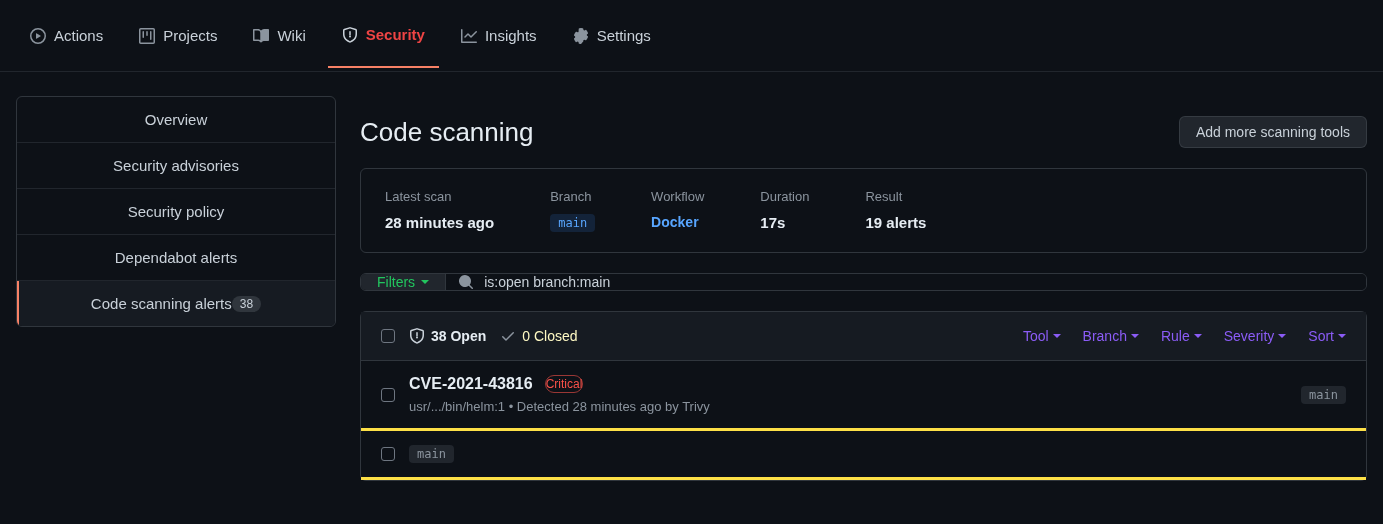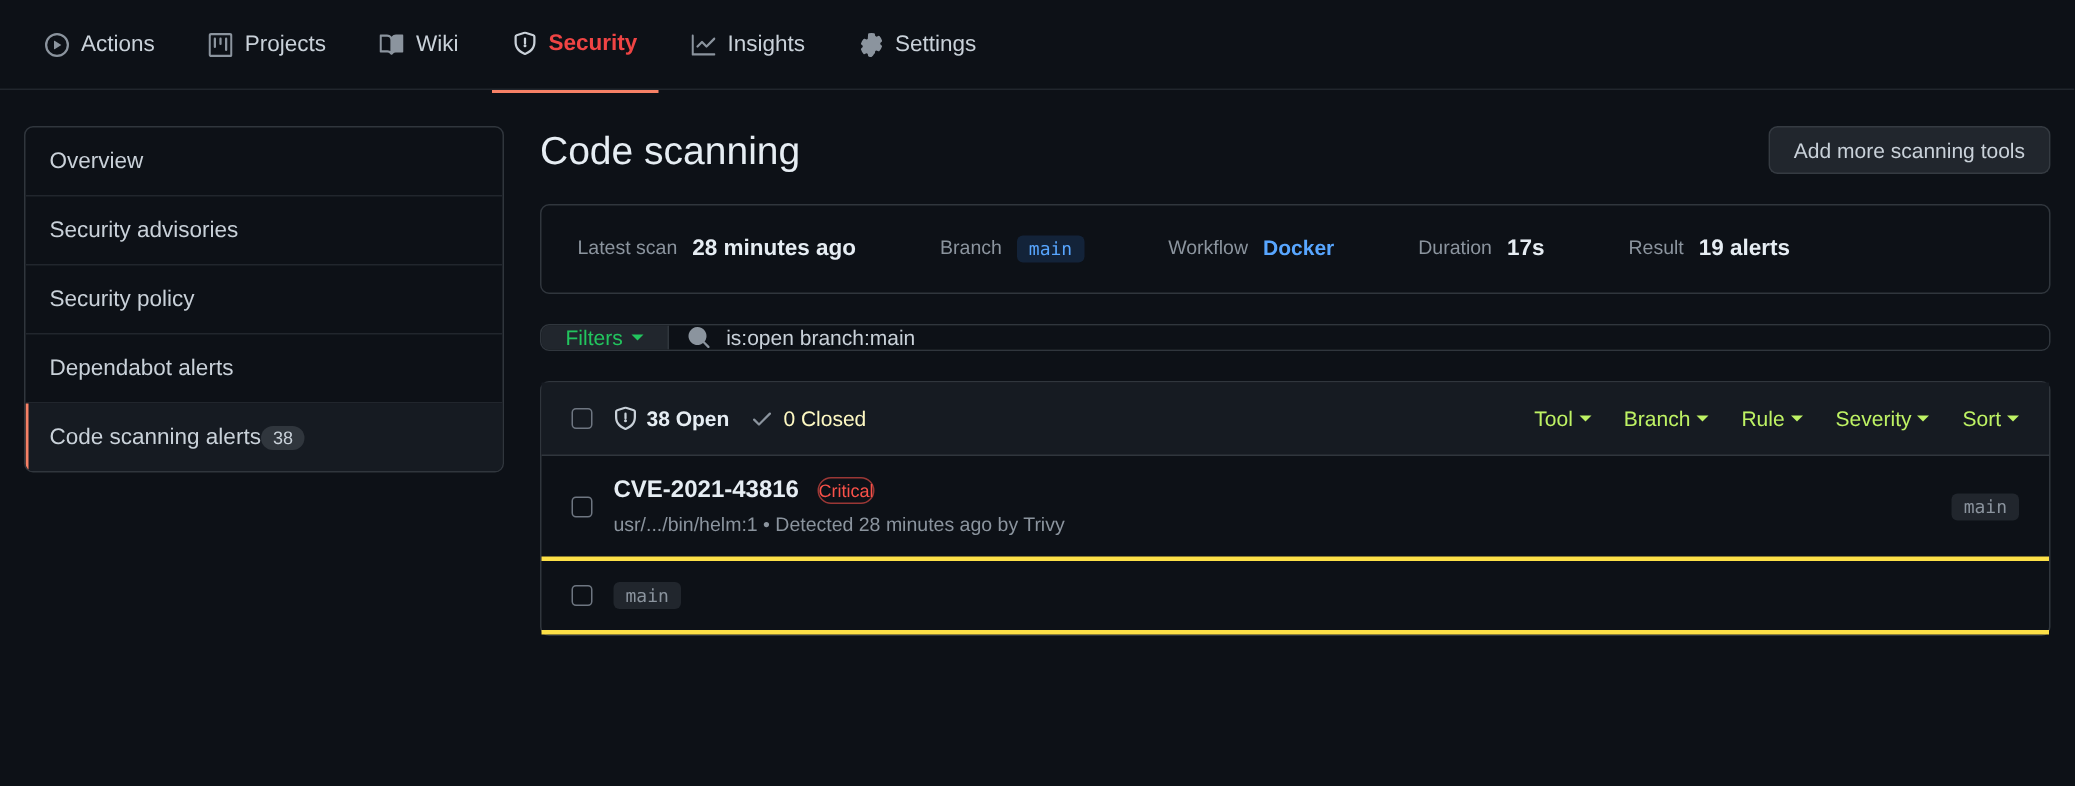--- a/index.html
+++ b/index.html
@@ -8,21 +8,21 @@
   color: #c9d1d9;
   font-family: -apple-system, BlinkMacSystemFont, "Segoe UI", Helvetica, Arial, sans-serif;
   font-size: 14px;
   width: 1383px;
 }
 .topnav {
   display: flex;
   align-items: center;
   border-bottom: 1px solid #21262d;
   padding: 0 16px;
-  height: 60px;
+  height: 72px;
   gap: 8px;
 }
 .topnav-item {
   display: flex;
   align-items: center;
   gap: 8px;
   padding: 8px 14px;
   color: #c9d1d9;
   cursor: pointer;
   height: 64px;
@@ -46,21 +46,21 @@
   flex-shrink: 0;
 }
 .sidebar-box {
   border: 1px solid #30363d;
   border-radius: 6px;
   overflow: hidden;
 }
 .sidebar-item {
   display: flex;
   align-items: center;
-  justify-content: flex-start;
+  justify-content: center;
   padding: 14px 16px;
   border-bottom: 1px solid #21262d;
   cursor: pointer;
   font-size: 15px;
 }
 .sidebar-item:last-child { border-bottom: none; }
 .sidebar-item.active {
   background: #161b22;
   border-left: 2px solid #f78166;
   padding-left: 14px;
@@ -72,20 +72,21 @@
   padding: 1px 8px;
   font-size: 12px;
   font-weight: 500;
 }
 .main { flex: 1; }
 .page-header {
   display: flex;
   justify-content: space-between;
   align-items: center;
   margin-bottom: 20px;
+  margin-top: 20px;
 }
 .page-title {
   font-size: 26px;
   font-weight: 400;
   color: #e6edf3;
 }
 .btn {
   background: #21262d;
   border: 1px solid rgba(240,246,252,0.1);
   color: #c9d1d9;
@@ -95,21 +96,21 @@
   font-size: 14px;
 }
 .summary-box {
   border: 1px solid #30363d;
   border-radius: 6px;
   padding: 20px 24px;
   display: flex;
   gap: 56px;
   margin-bottom: 20px;
 }
-.summary-col { display: flex; flex-direction: row; gap: 10px; }
+.summary-col { display: flex; flex-direction: column; gap: 10px; }
 .summary-label { color: #8b949e; font-size: 13px; }
 .summary-value { color: #e6edf3; font-size: 15px; font-weight: 600; }
 .branch-chip {
   background: rgba(56,139,253,0.15);
   color: #58a6ff;
   font-family: ui-monospace, monospace;
   font-size: 12px;
   padding: 2px 8px;
   border-radius: 4px;
   display: inline-block;
@@ -161,21 +162,21 @@
   border-bottom: 1px solid #30363d;
   padding: 16px 20px;
   display: flex;
   align-items: center;
   gap: 14px;
 }
 .alerts-header-left { display: flex; align-items: center; gap: 14px; }
 .alerts-header-right { margin-left: auto; display: flex; gap: 22px; }
 .status-open { font-weight: 600; color: #e6edf3; display: flex; align-items: center; gap: 6px; }
 .status-closed { color: #fef9c3; display: flex; align-items: center; gap: 6px; }
-.header-filter { color: #bef264; cursor: pointer; display: flex; align-items: center; gap: 4px; justify-content: space-between; }
+.header-filter { color: #8b5cf6; cursor: pointer; display: flex; align-items: center; gap: 4px; justify-content: space-between; }
 .checkbox {
   width: 14px; height: 14px;
   border: 1px solid #6e7681;
   border-radius: 3px;
   cursor: pointer;
 }
 .alert-row {
   padding: 14px 20px;
   display: flex;
   align-items: center;

